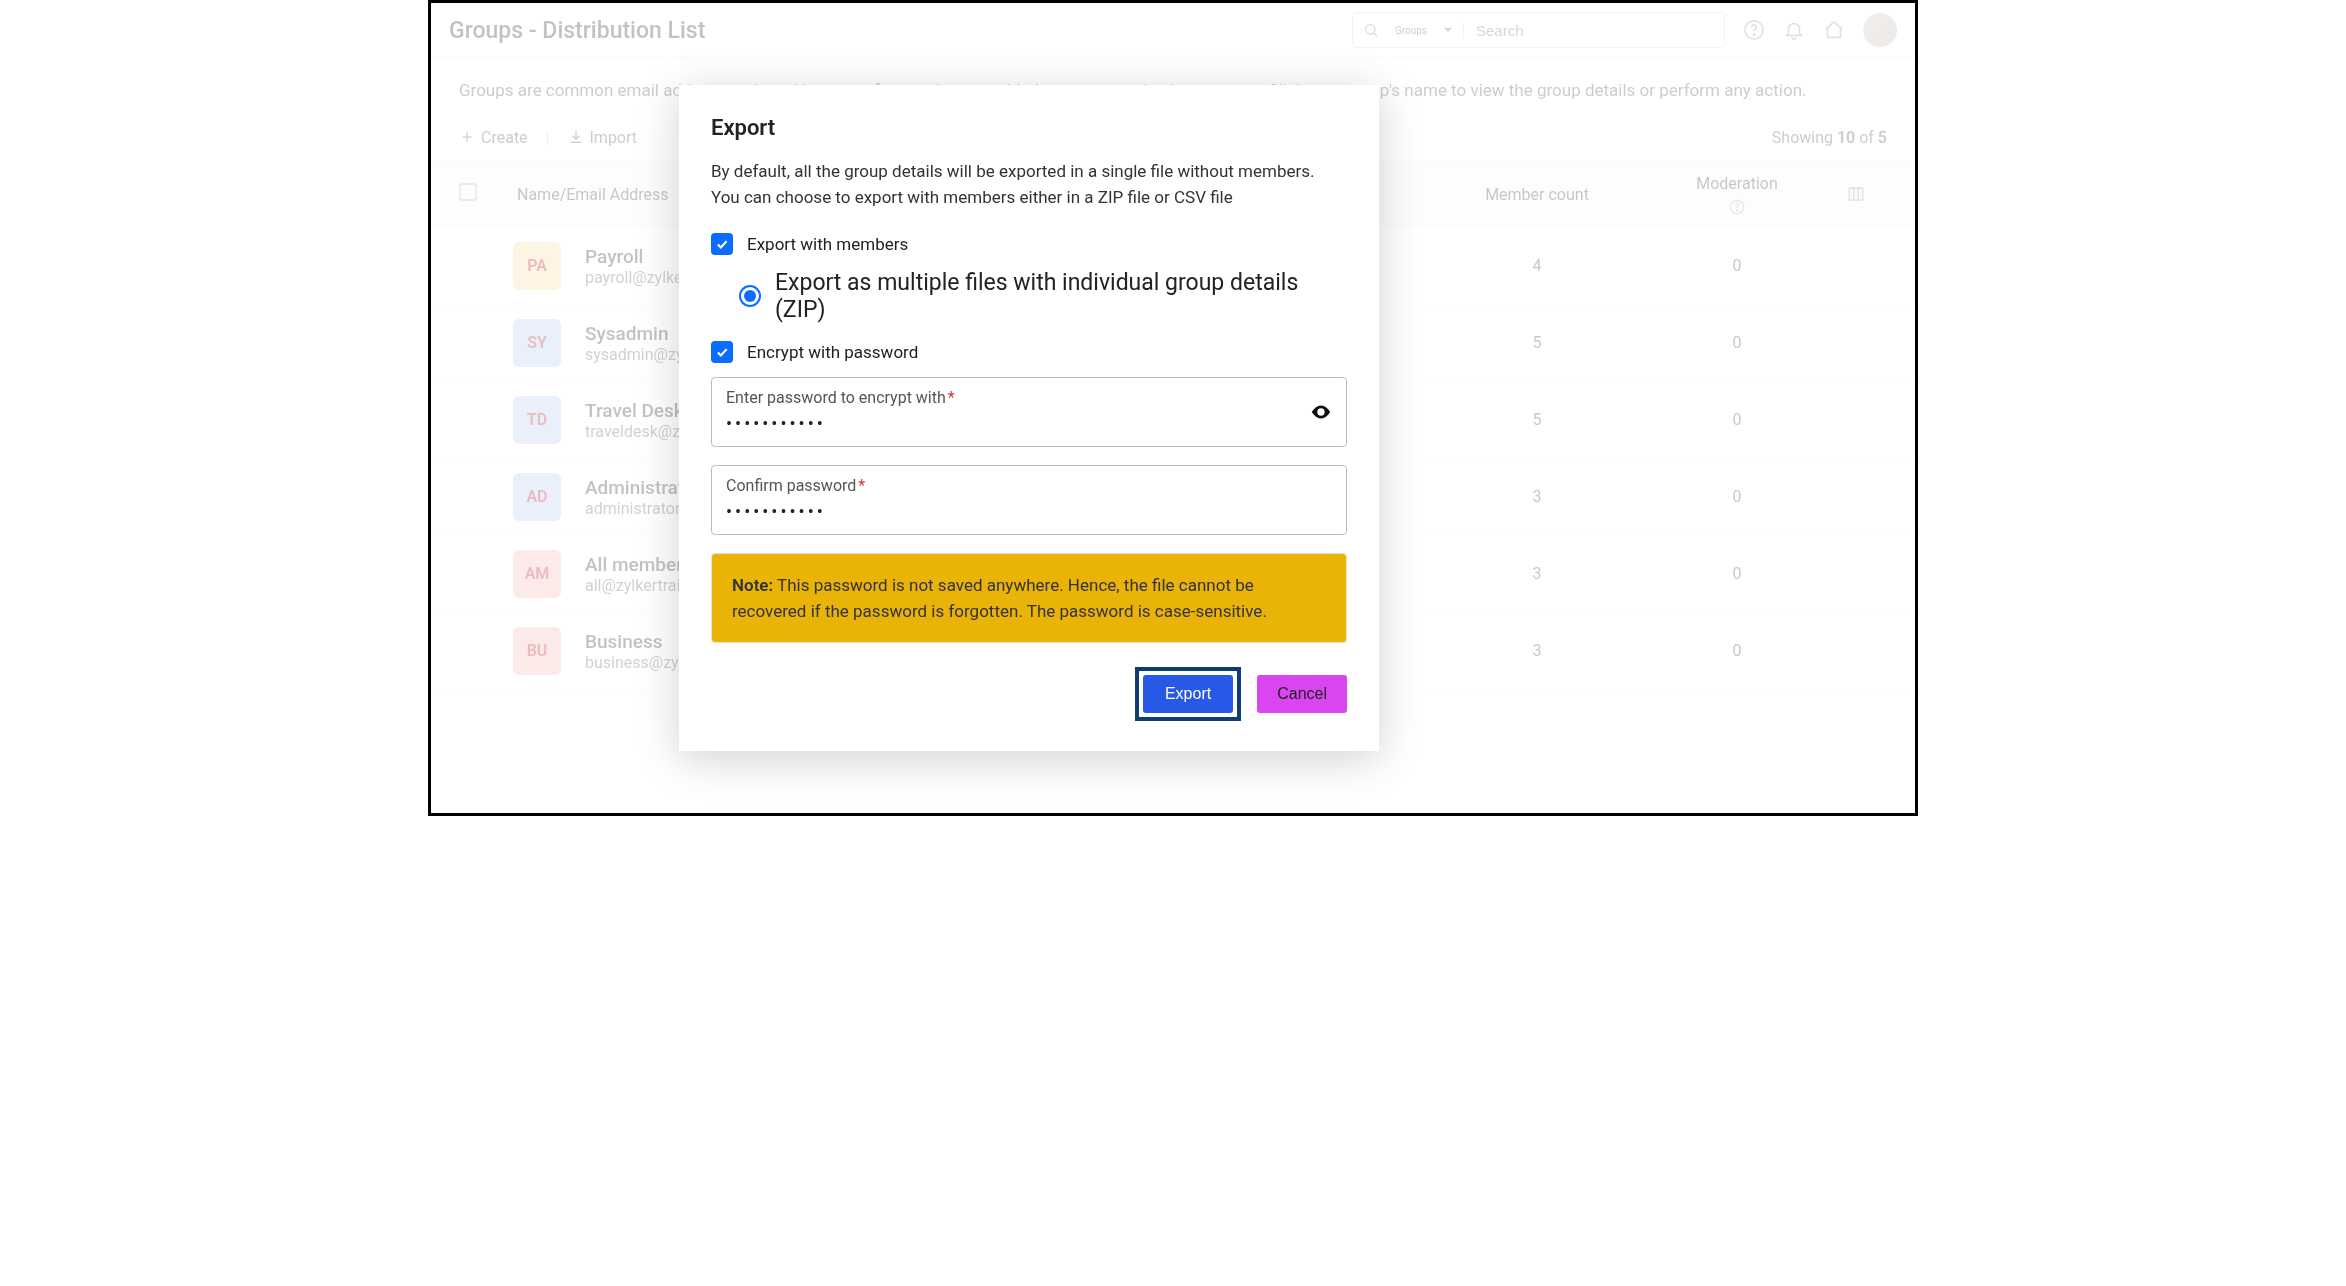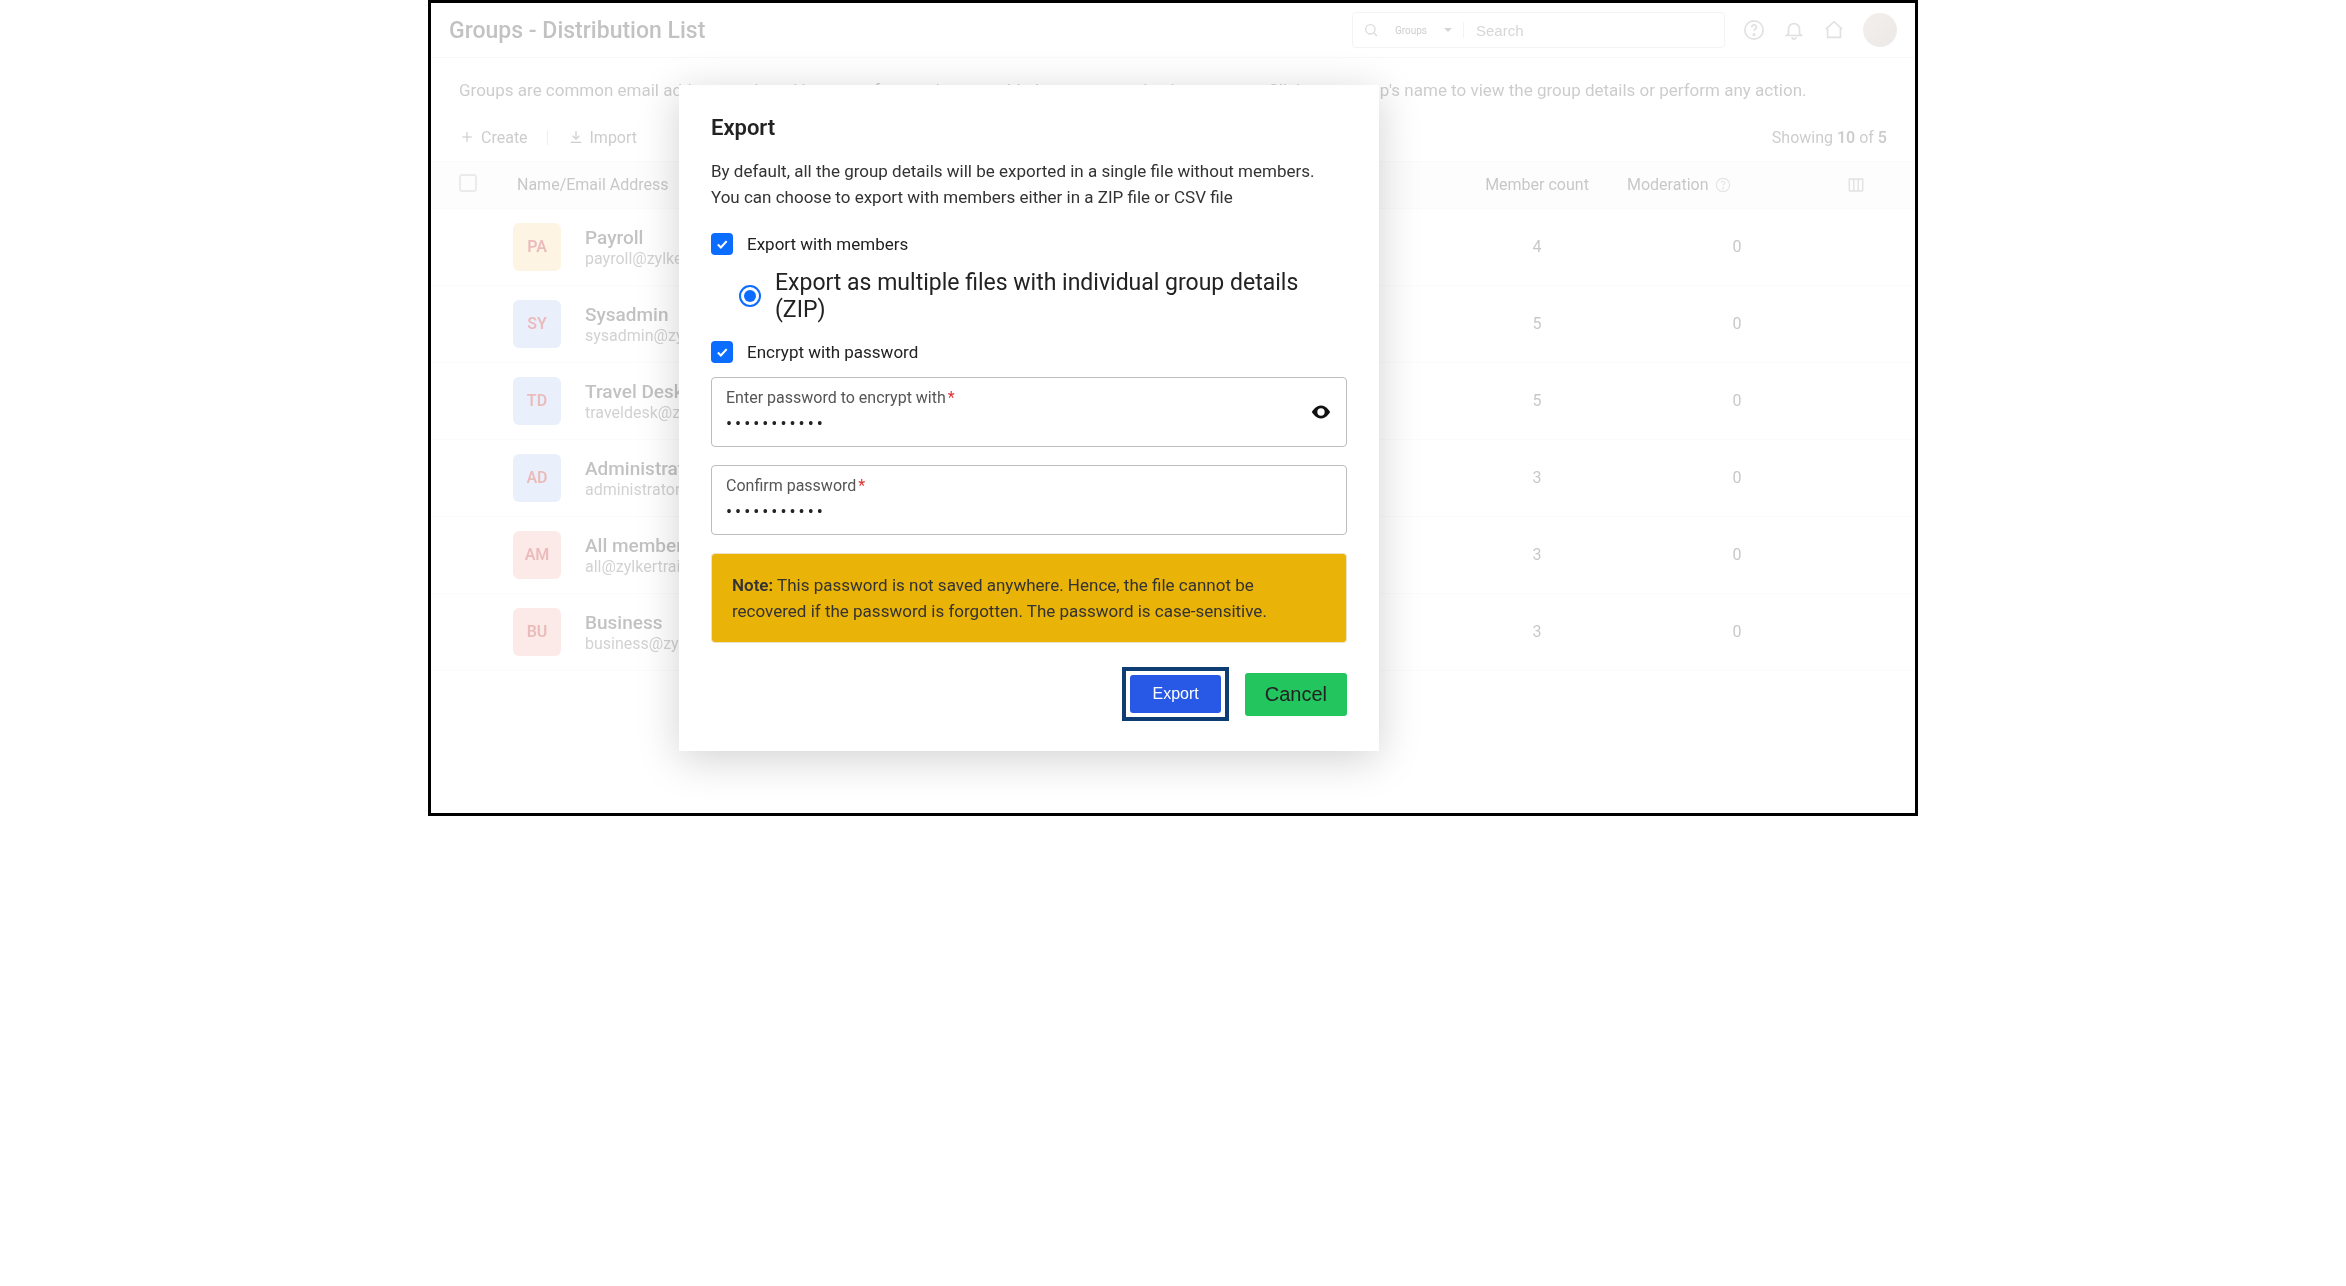--- a/index.html
+++ b/index.html
@@ -114,21 +114,21 @@
     padding: 12px 28px;
     background: #f8f8f8;
     border-top: 1px solid #eee;
     border-bottom: 1px solid #eee;
     font-size: 16px;
     color: #444;
   }
   .th-check { width: 40px; }
   .th-name { flex: 1; padding-left: 18px; }
   .th-member { width: 180px; text-align: center; }
-  .th-mod { width: 220px; text-align: center; display:flex; align-items:center; justify-content:flex-start; gap:6px;}
+  .th-mod { width: 220px; text-align: center; display:flex; align-items:center; justify-content:flex-end; gap:6px;flex-direction:column;}
   .th-cols { width: 40px; text-align: right; }
   .chkbox {
     width: 18px; height: 18px; border: 2px solid #bbb; border-radius: 3px; display: inline-block;
   }
 
   
   .rows { }
   .row {
     display: flex;
     align-items: center;
@@ -242,25 +242,25 @@
     background: #2859e6;
     color: #fff;
     border: none;
     padding: 10px 22px;
     font-size: 16px;
     font-weight: 500;
     border-radius: 3px;
     cursor: pointer;
   }
   .btn-secondary {
-    background: #22c55e;
+    background: #d946ef;
     color: #222;
     border: none;
     padding: 10px 20px;
-    font-size: 20px;
+    font-size: 16px;
     border-radius: 3px;
     cursor: pointer;
   }
 
   svg { display: block; }
 </style>
 </head>
 <body>
 
 <div class="bg">

